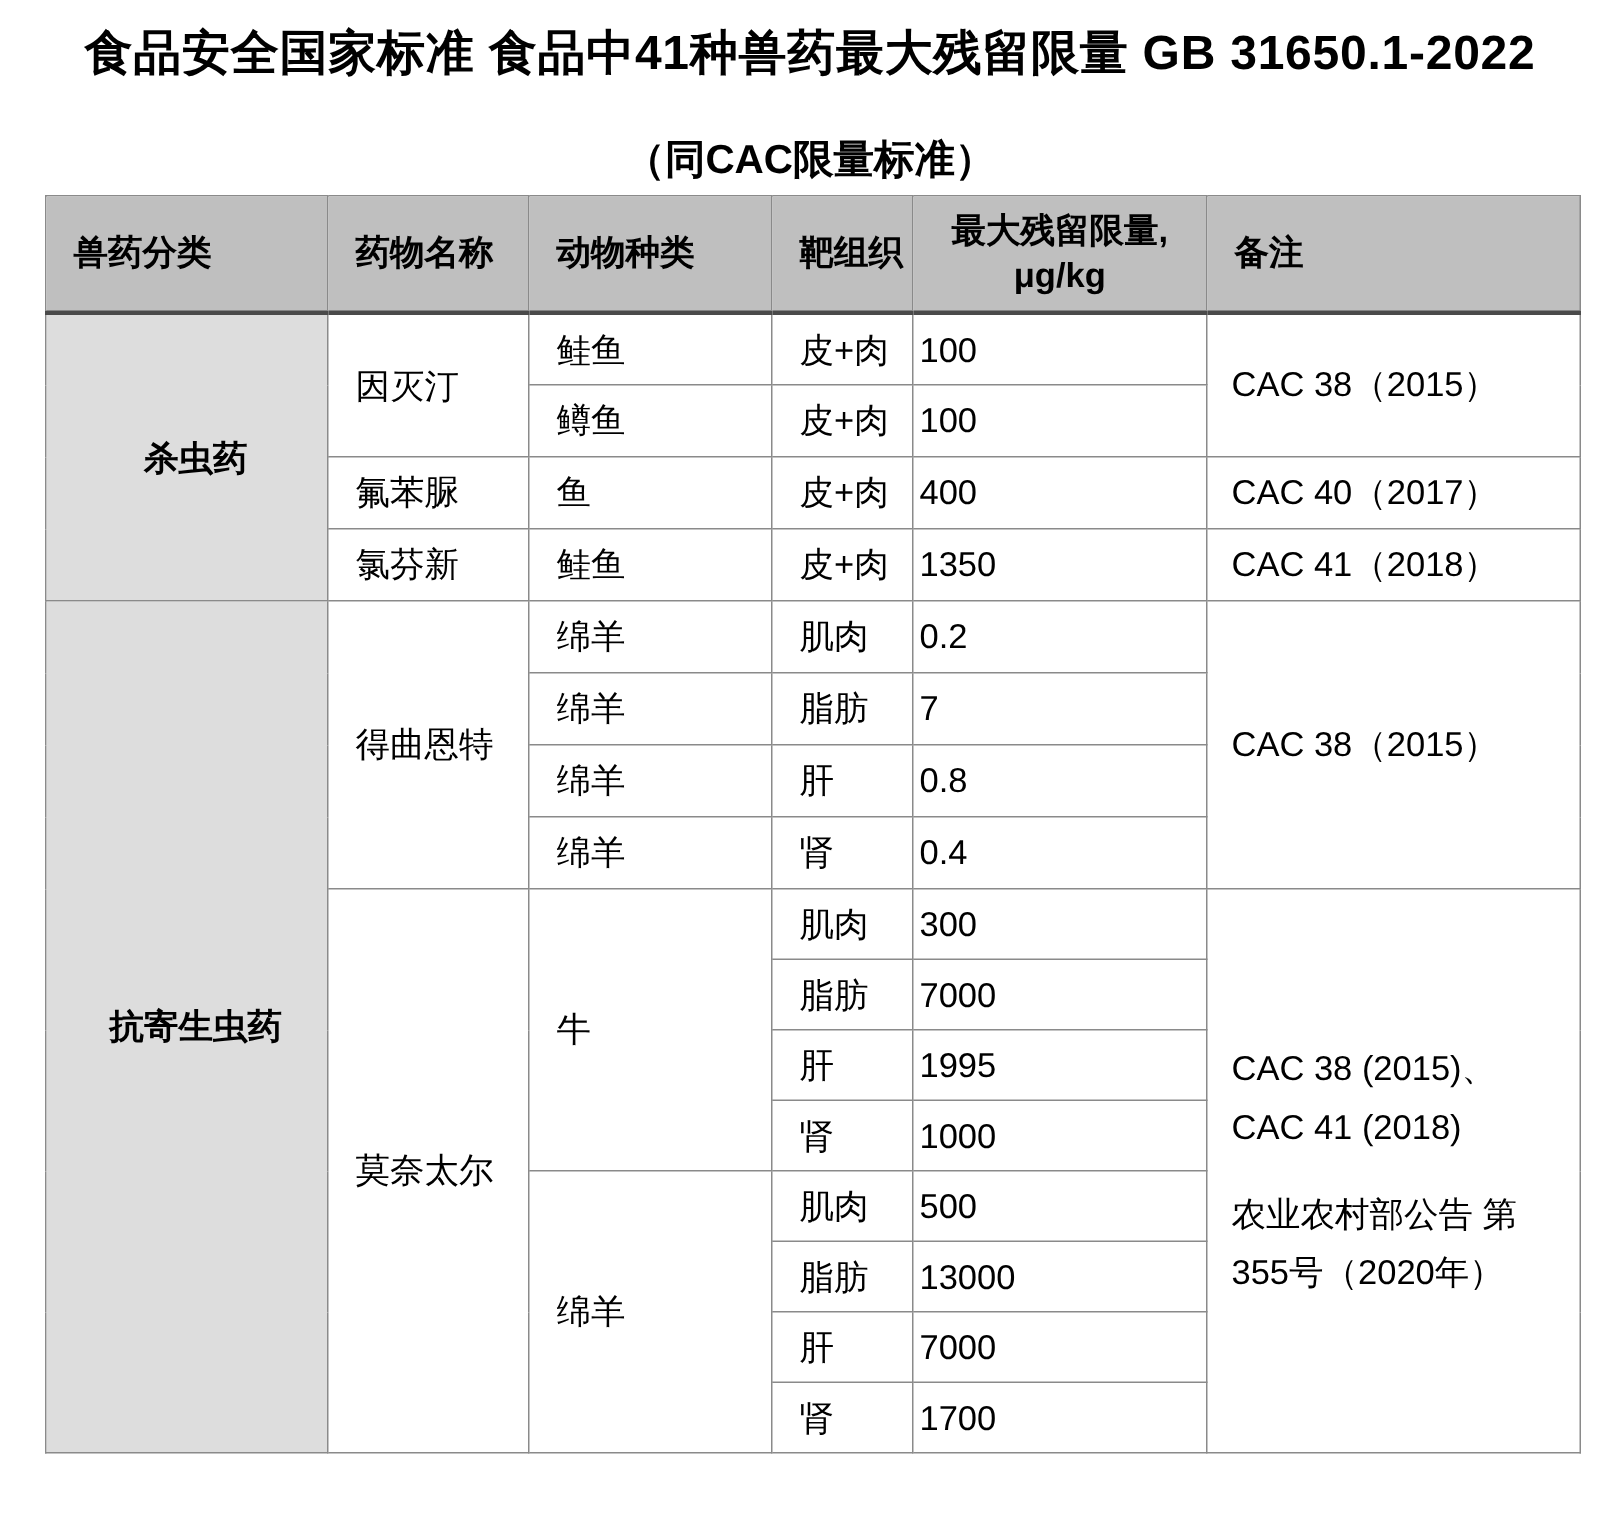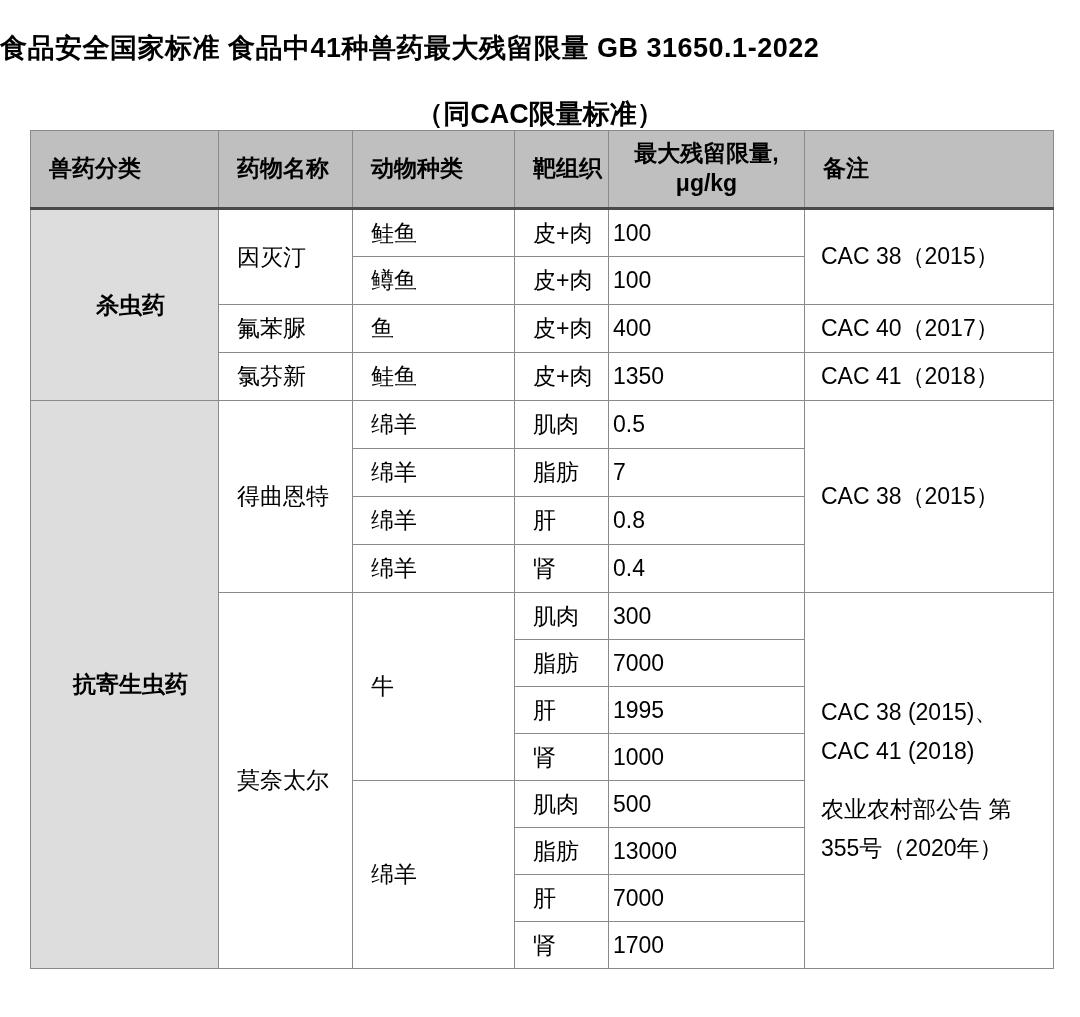--- a/index.html
+++ b/index.html
@@ -6,23 +6,23 @@
   html, body {
     margin: 0; padding: 0;
     width: 1080px; height: 1017px;
     background: #ffffff;
     font-family: "Liberation Sans", sans-serif;
     color: #000000;
     -webkit-font-smoothing: antialiased;
   }
   .title {
     margin: 0;
-    padding-top: 30px;
-    text-align: left;
-    font-size: 27px;
+    padding-top: 14px;
+    text-align: center;
+    font-size: 32px;
     font-weight: bold;
     letter-spacing: 0.5px;
     white-space: nowrap;
   }
   .subtitle {
     margin: 4px;
     padding-top: 26px;
     text-align: center;
     font-size: 27px;
     font-weight: bold;
@@ -123,21 +123,21 @@
       <td>鲑鱼</td>
       <td>皮+肉</td>
       <td class="limit">1350</td>
       <td class="note">CAC 41（2018）</td>
     </tr>
     <tr>
       <td class="category" rowspan="12">抗寄生虫药</td>
       <td rowspan="4">得曲恩特</td>
       <td>绵羊</td>
       <td>肌肉</td>
-      <td class="limit">0.5</td>
+      <td class="limit">0.2</td>
       <td class="note" rowspan="4">CAC 38（2015）</td>
     </tr>
     <tr>
       <td>绵羊</td>
       <td>脂肪</td>
       <td class="limit">7</td>
     </tr>
     <tr>
       <td>绵羊</td>
       <td>肝</td>

